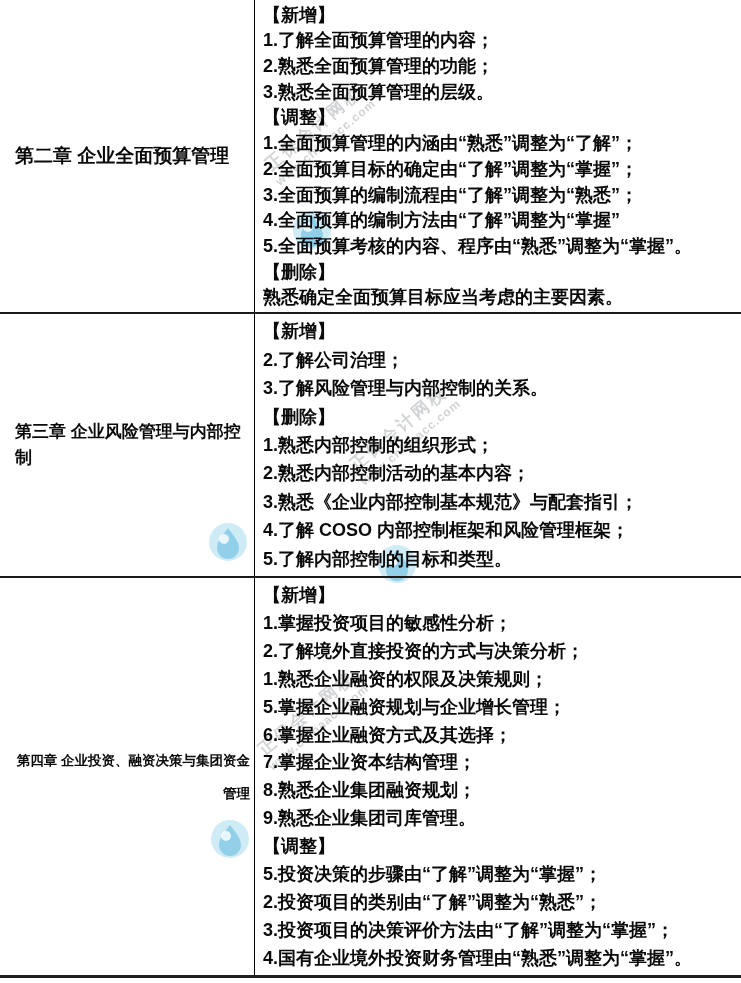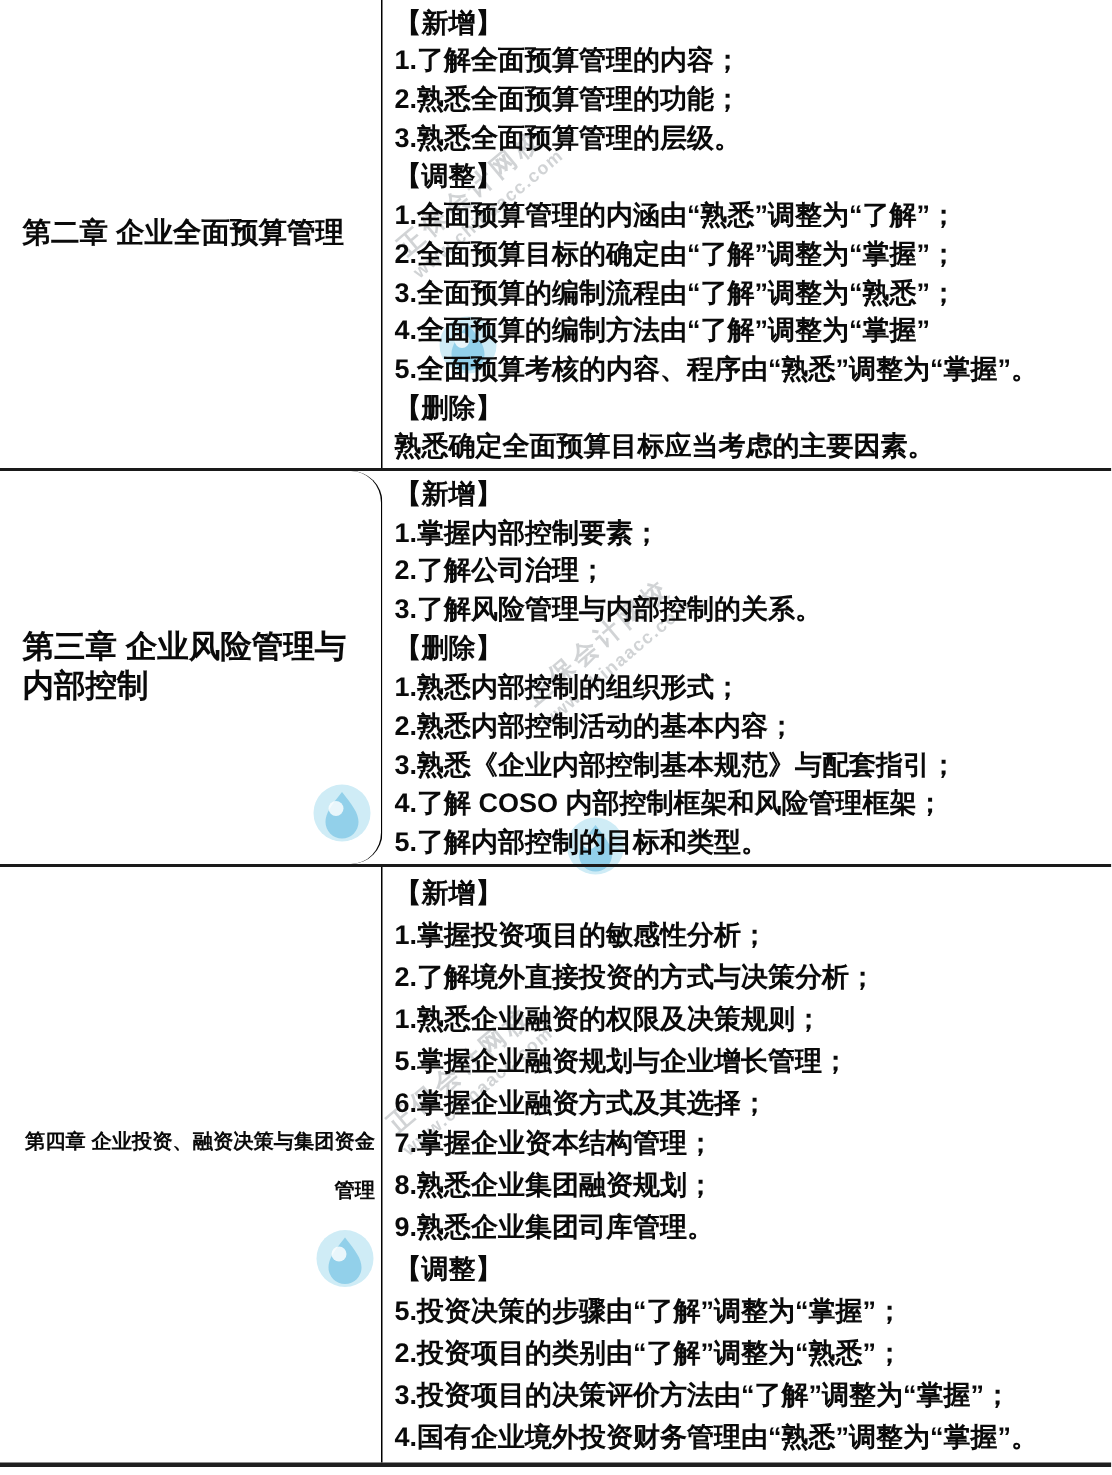--- a/index.html
+++ b/index.html
@@ -33,21 +33,21 @@
     box-sizing: border-box;
     width: 255px;
     flex: 0 0 255px;
     border-right: 1px solid #000;
     display: flex;
     align-items: center;
     padding: 0 4px 0 15px;
     font-weight: bold;
   }
   .row-1 .cell-left { font-size: 19px; line-height: 26px; }
-  .row-2 .cell-left { font-size: 21px; line-height: 26px; border-radius: 21px; }
+  .row-2 .cell-left { font-size: 17px; line-height: 26px; }
   .row-3 .cell-left { font-size: 13.5px; line-height: 33px; text-align: right; }
 
   .cell-right {
     box-sizing: border-box;
     flex: 1 1 auto;
     display: flex;
     flex-direction: column;
     justify-content: space-evenly;
     padding: 0 4px 0 8px;
     overflow: hidden;
@@ -138,21 +138,20 @@
           <div class="line">熟悉确定全面预算目标应当考虑的主要因素。</div>
         </div>
     </div>
 
     <div class="t-row row-2 sep">
       <div class="cell-left">
         <span>第三章 企业风险管理与内部控制</span>
       </div>
       <div class="cell-right">
           <div class="line">【新增】</div>
-          <div class="line">1.掌握内部控制要素；</div>
           <div class="line">2.了解公司治理；</div>
           <div class="line">3.了解风险管理与内部控制的关系。</div>
           <div class="line">【删除】</div>
           <div class="line">1.熟悉内部控制的组织形式；</div>
           <div class="line">2.熟悉内部控制活动的基本内容；</div>
           <div class="line">3.熟悉《企业内部控制基本规范》与配套指引；</div>
           <div class="line">4.了解 COSO 内部控制框架和风险管理框架；</div>
           <div class="line">5.了解内部控制的目标和类型。</div>
         </div>
     </div>

